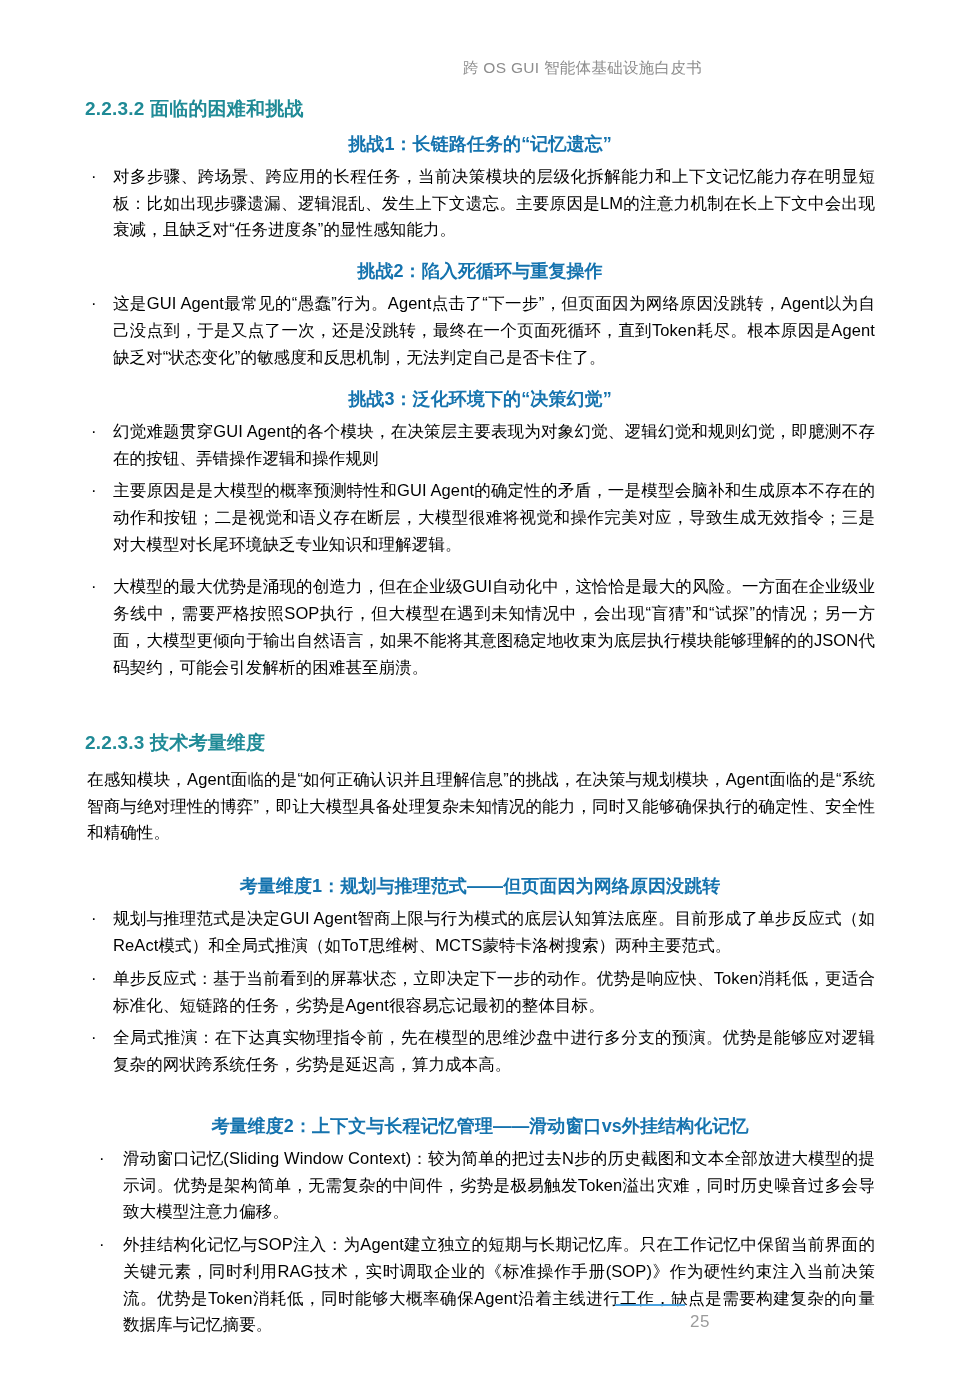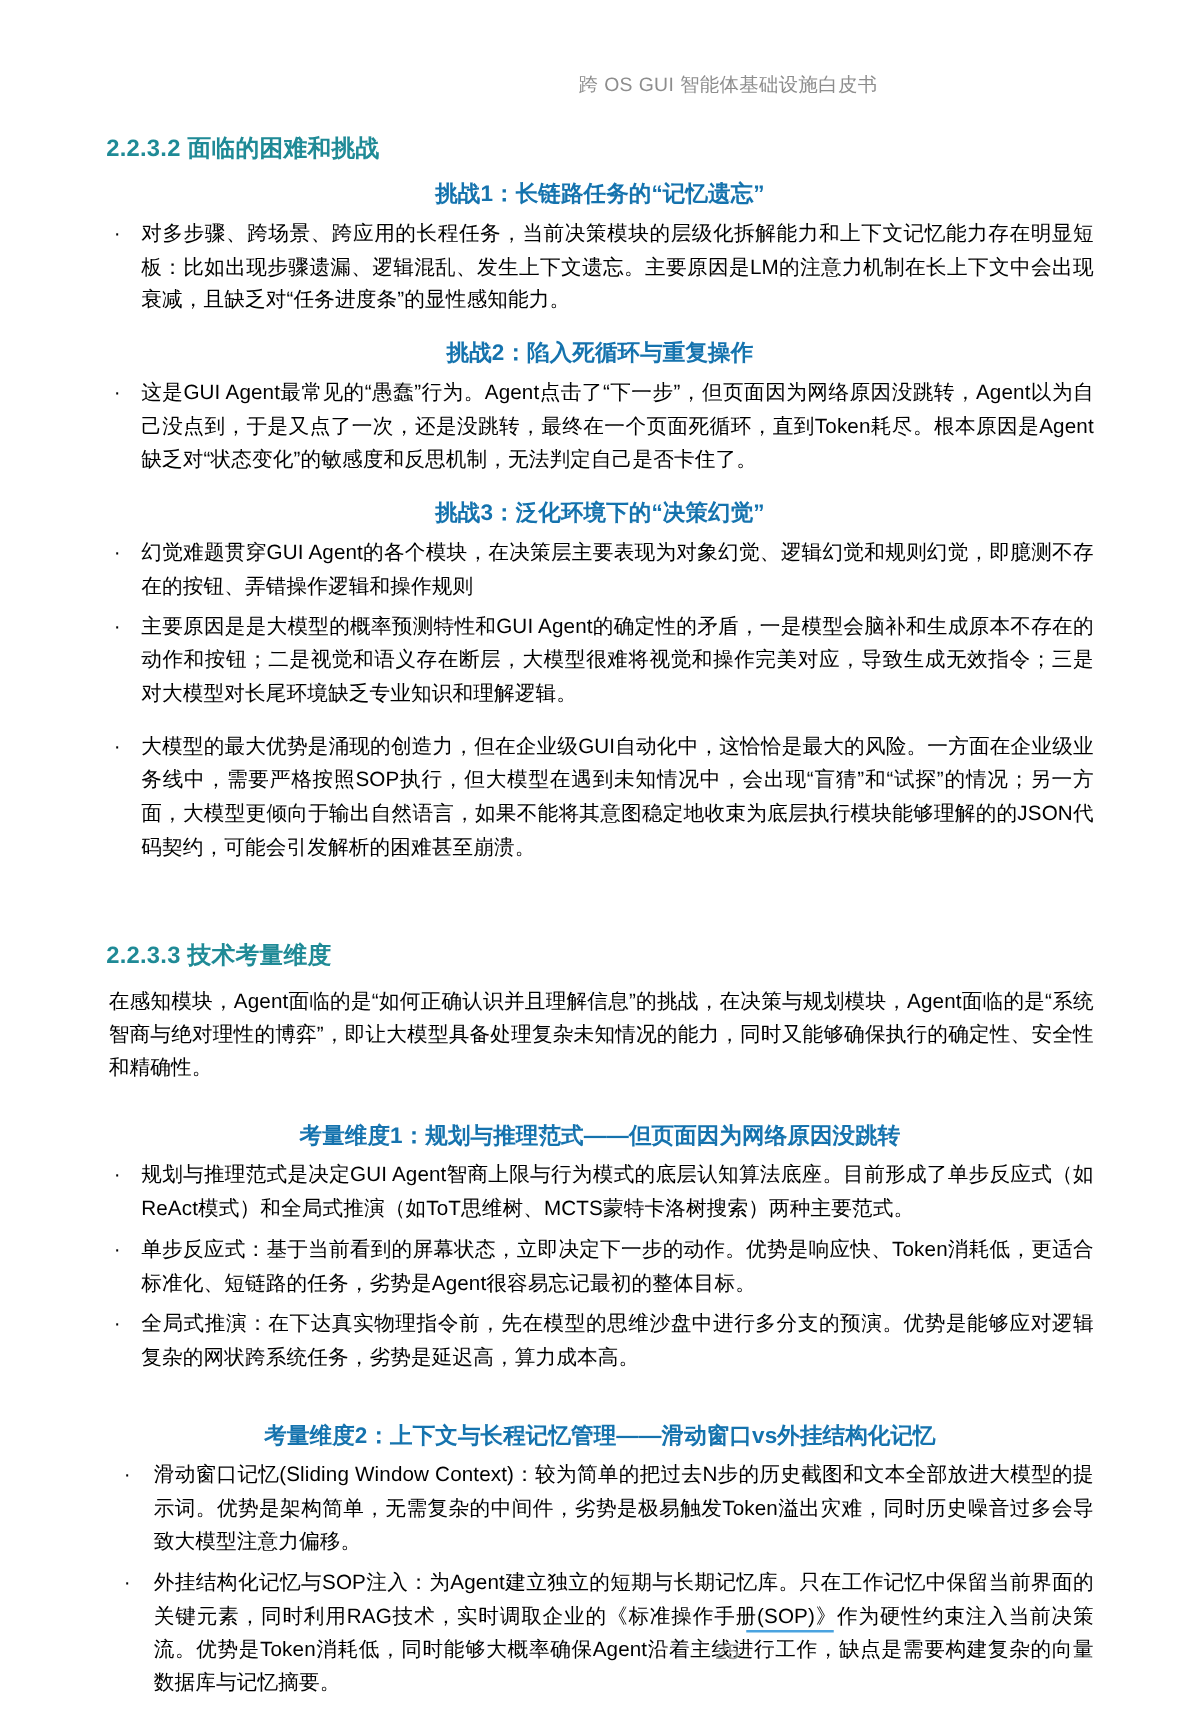--- a/index.html
+++ b/index.html
@@ -36,21 +36,21 @@
   .content {
     position: absolute;
     top: 96px;
     left: 85px;
     width: 790px;
   }
   h2.section-heading {
     font-size: 19px;
     font-weight: bold;
     color: #1f8a96;
-    margin: 11px 0 10px 0;
+    margin: 0 0 10px 0;
     line-height: 1.35;
     letter-spacing: 0.2px;
   }
   h3.sub-heading {
     font-size: 18px;
     font-weight: bold;
     color: #1573ae;
     margin: 0 0 7px 0;
     line-height: 1.35;
     letter-spacing: 0.1px;
@@ -97,24 +97,24 @@
   }
   .gap-large {
     height: 34px;
   }
   .gap-medium {
     height: 20px;
   }
   
   .footer {
     position: absolute;
-    right: 95px;
+    right: 77px;
     bottom: 55px;
     width: 120px;
-    text-align: left;
+    text-align: right;
   }
   .footer .rule {
     height: 2px;
     background: #4aa3e0;
     width: 70px;
     margin: 0 auto 6px auto;
   }
   .footer .page-number {
     font-size: 17px;
     color: #9b9b9b;

